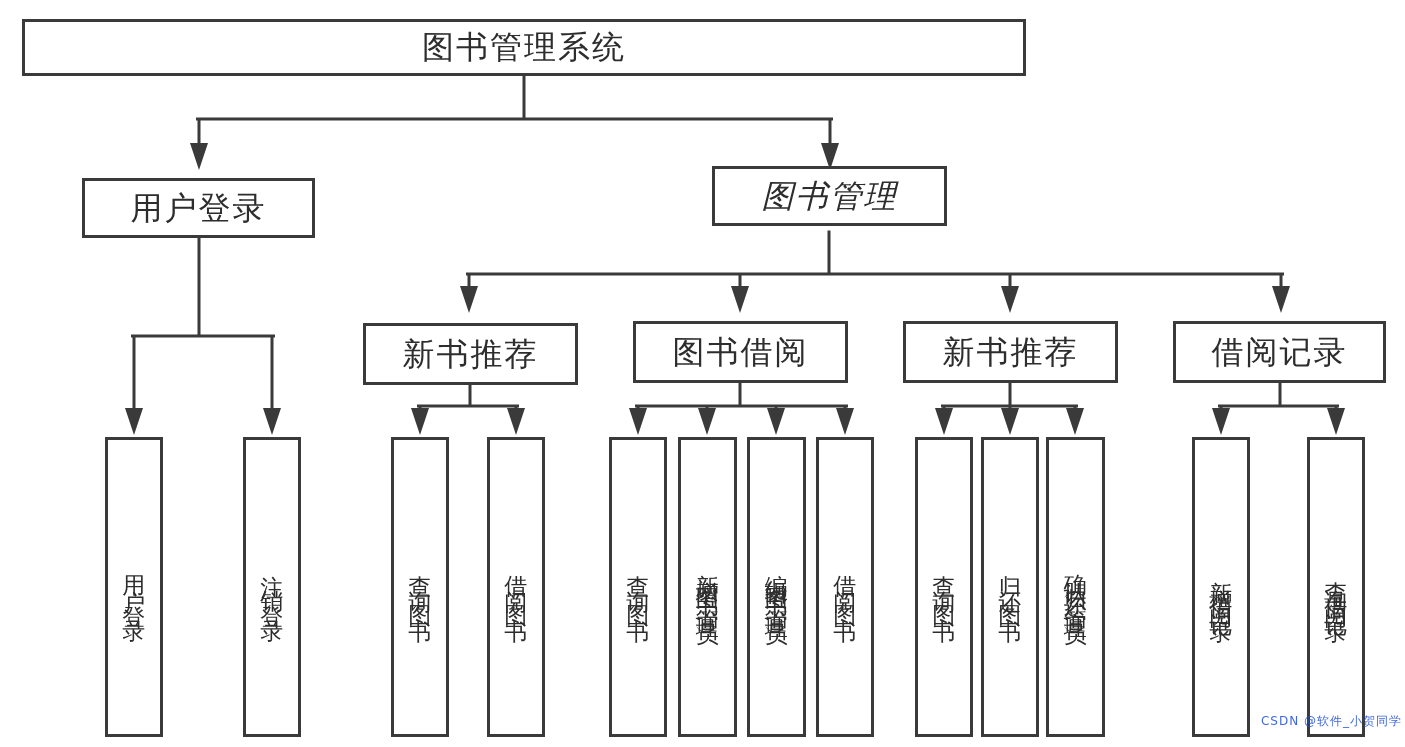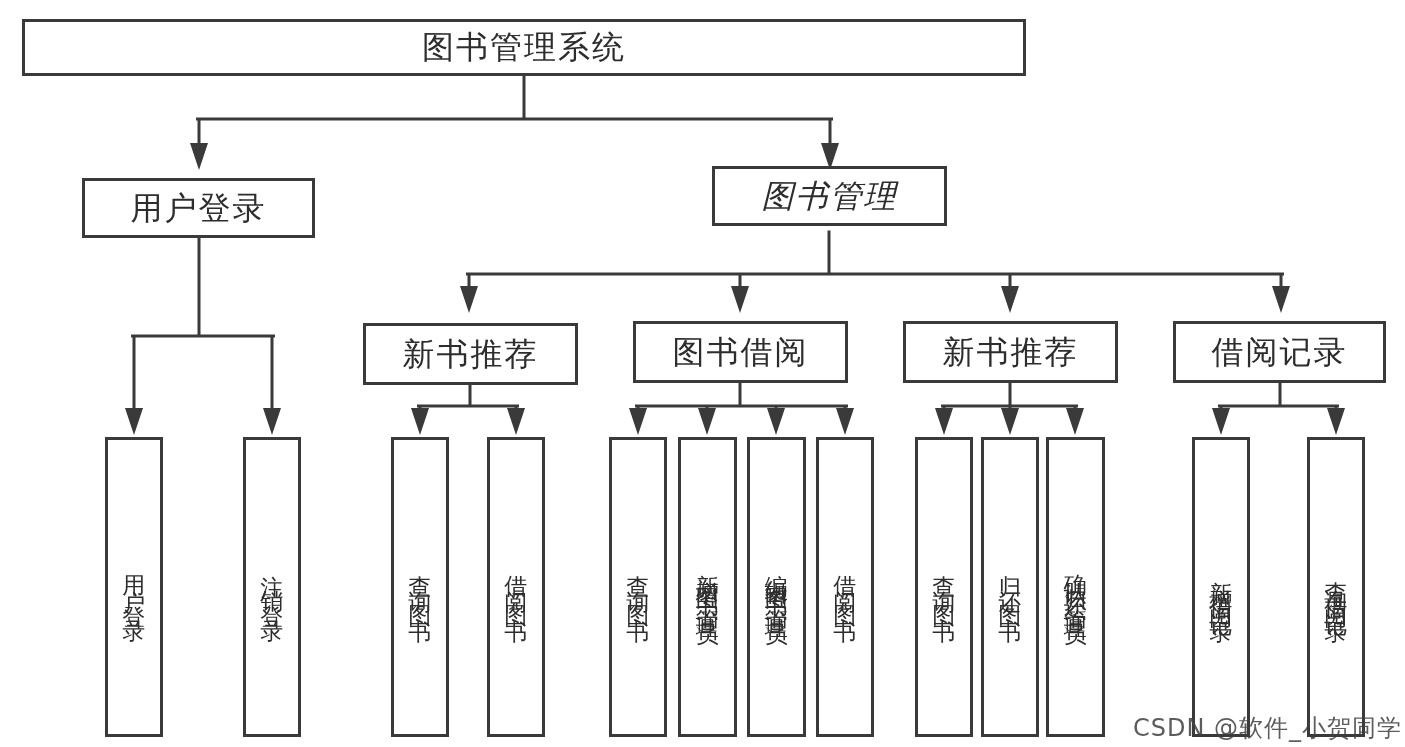--- a/index.html
+++ b/index.html
@@ -33,23 +33,23 @@
   .box.v {
     writing-mode: vertical-rl;
     text-orientation: mixed;
     font-size: 23px;
   }
   .ls4 { letter-spacing: 15px; }
   .ls6 { letter-spacing: 8px; }
   .ls9 { font-size: 21px; letter-spacing: 7px; }
   .watermark {
     position: absolute;
-    right: 3px; bottom: 3px;
-    font-size: 24px;
-    color: #404040;
+    right: 3px; bottom: 17px;
+    font-size: 12px;
+    color: #1d4ed8;
     opacity: 0.85;
     letter-spacing: 1px;
     white-space: nowrap;
   }
 </style>
 </head>
 <body>
 
 <div class="canvas">
 

